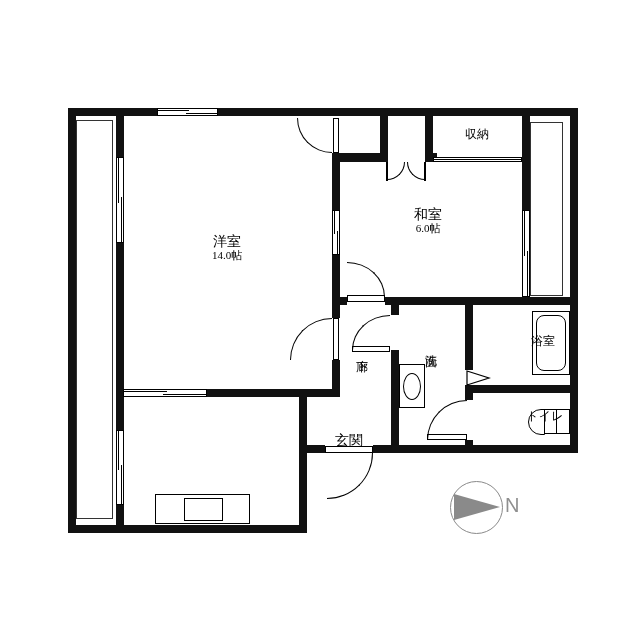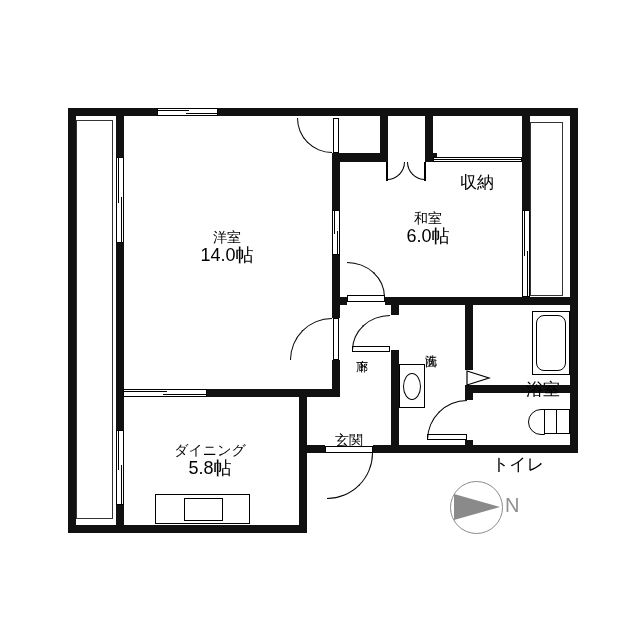--- a/index.html
+++ b/index.html
@@ -23,22 +23,22 @@
   .arc{position:absolute;box-sizing:border-box;}
   .arc-bl{border-left:1px solid #000;border-bottom:1px solid #000;border-bottom-left-radius:100% 100%;}
   .arc-br{border-right:1px solid #000;border-bottom:1px solid #000;border-bottom-right-radius:100% 100%;}
   .arc-tl{border-left:1px solid #000;border-top:1px solid #000;border-top-left-radius:100% 100%;}
   .arc-tr{border-right:1px solid #000;border-top:1px solid #000;border-top-right-radius:100% 100%;}
   
   .fx{position:absolute;border:1px solid #000;background:#fff;box-sizing:border-box;}
   
   .lbl{position:absolute;transform:translate(-50%,-50%);text-align:center;line-height:1.15;white-space:nowrap;}
   .nm{font-size:14px;}
-  .sz{font-size:18px;}
-  .sm{font-size:17px;margin-top:48px;}
+  .sz{font-size:11px;font-family:Liberation Serif, serif;}
+  .sm{font-size:12px;}
   .vlabel{position:absolute;transform:translate(-50%,-50%);writing-mode:vertical-rl;text-orientation:upright;font-size:12px;letter-spacing:2px;line-height:1;}
   
   .compass-circle{position:absolute;left:450px;top:481px;width:53px;height:53px;border:1.5px solid #8a8a8a;border-radius:50%;box-sizing:border-box;background:#fff;}
   .compass-needle{position:absolute;left:454px;top:494px;width:0;height:0;
     border-top:13px solid transparent;border-bottom:13px solid transparent;border-left:46px solid #8a8a8a;}
   .compass-n{position:absolute;left:505px;top:494px;font-size:20px;color:#8f8f8f;}
 </style>
 </head>
 <body>
 
@@ -151,31 +151,27 @@
   <div class="fx" style="left:532px;top:311px;width:38px;height:64px"></div>
   <div class="fx" style="left:536px;top:315px;width:30px;height:56px;border-radius:8px"></div>
   <div class="fx" style="left:528px;top:409px;width:17px;height:26px;border-radius:13px 0 0 13px"></div>
   <div class="fx" style="left:544px;top:409px;width:26px;height:25px"></div>
   <div class="thin" style="left:556px;top:409px;width:1px;height:25px"></div>
 
   <div class="lbl" style="left:227px;top:247px">
     <div class="nm">洋室</div>
     <div class="sz">14.0帖</div>
   </div>
-  <div class="lbl" style="left:428px;top:228px">
+  <div class="lbl" style="left:428px;top:220px">
     <div class="nm">和室</div>
     <div class="sz">6.0帖</div>
   </div>
-  <div class="lbl" style="left:210px;top:460px">
-    <div class="nm">ダイニング</div>
-    <div class="sz">5.8帖</div>
-  </div>
   <div class="lbl sm" style="left:477px;top:135px">収納</div>
   <div class="lbl sm" style="left:543px;top:342px">浴室</div>
-  <div class="lbl sm" style="left:518px;top:417px">トイレ</div>
+  <div class="lbl sm" style="left:545px;top:417px">トイレ</div>
   <div class="lbl nm" style="left:349px;top:440px">玄関</div>
   <div class="vlabel" style="left:362px;top:352px">廊下</div>
   <div class="vlabel" style="left:431px;top:347px">洗面</div>
 
   <div class="compass-circle"></div>
   <div class="compass-needle"></div>
   <div class="compass-n">N</div>
 
 </div>
 

